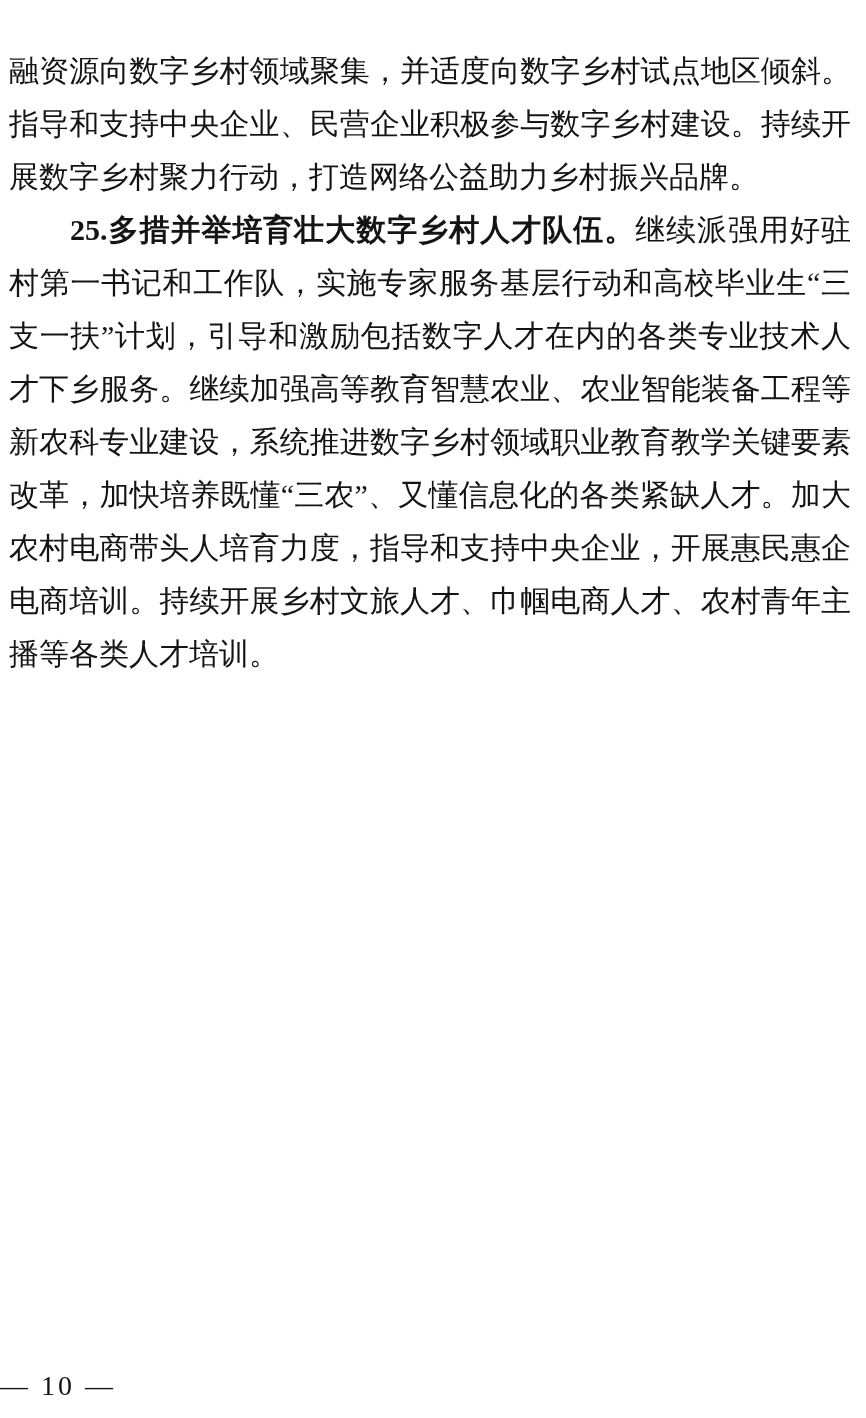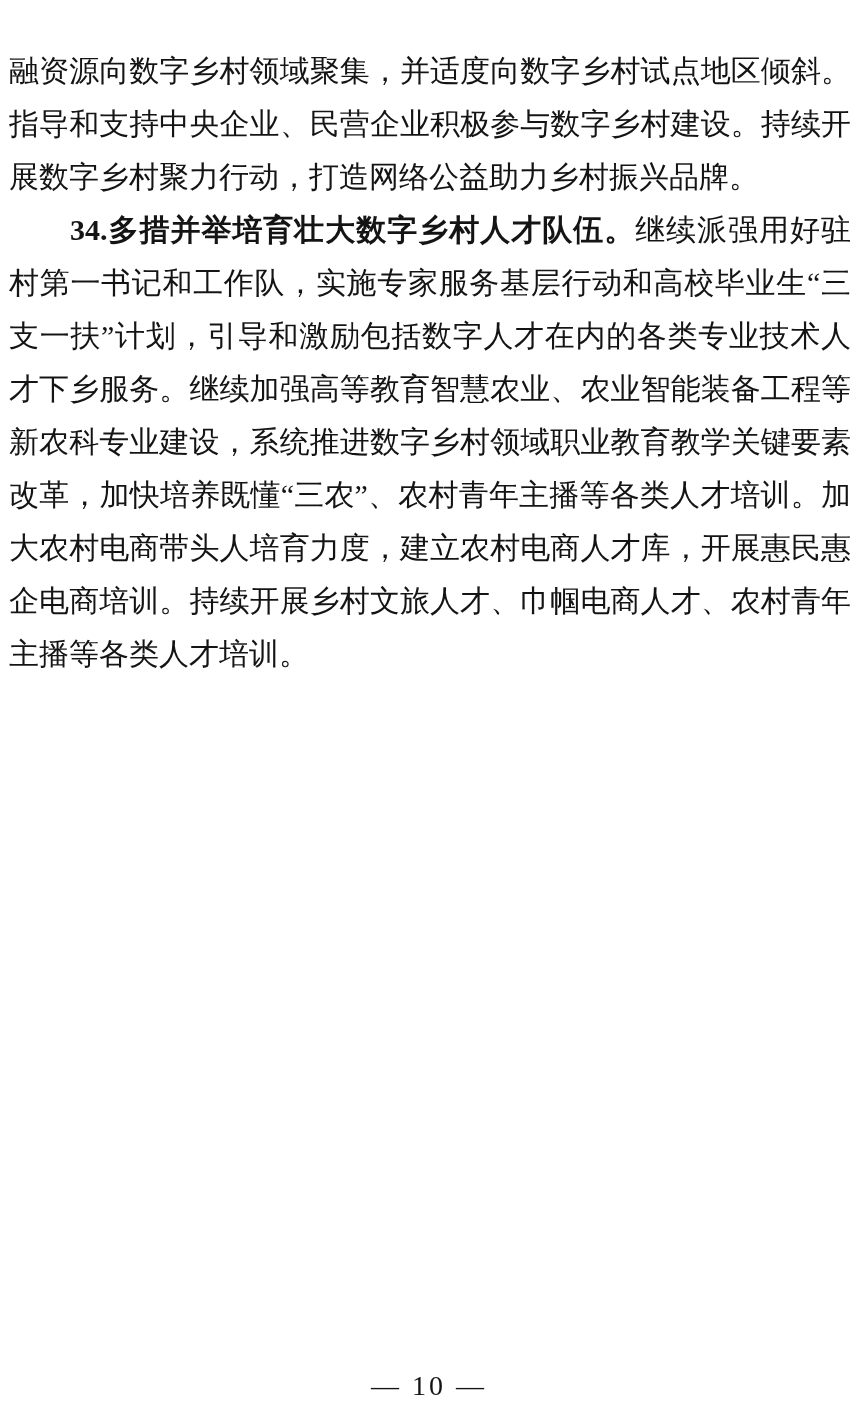--- a/index.html
+++ b/index.html
@@ -36,28 +36,28 @@
     text-indent: 61px;
   }
   .lead {
     font-weight: 700;
   }
   .page-number {
     position: absolute;
     left: 0;
     right: 8px;
     bottom: 16px;
-    text-align: center;
+    text-align: left;
     font-size: 28px;
     letter-spacing: 3px;
     color: #141414;
   }
 </style>
 </head>
 <body>
 
 <div class="page">
   <div class="body-text">
     <p class="para"><span>融资源向数字乡村领域聚集，并适度向数字乡村试点地区倾斜。指导和支持中央企业、民营企业积极参与数字乡村建设。持续开展数字乡村聚力行动，打造网络公益助力乡村振兴品牌。</span></p>
-    <p class="para indent"><span class="lead">34.多措并举培育壮大数字乡村人才队伍。</span><span>继续派强用好驻村第一书记和工作队，实施专家服务基层行动和高校毕业生“三支一扶”计划，引导和激励包括数字人才在内的各类专业技术人才下乡服务。继续加强高等教育智慧农业、农业智能装备工程等新农科专业建设，系统推进数字乡村领域职业教育教学关键要素改革，加快培养既懂“三农”、农村青年主播等各类人才培训。加大农村电商带头人培育力度，建立农村电商人才库，开展惠民惠企电商培训。持续开展乡村文旅人才、巾帼电商人才、农村青年主播等各类人才培训。</span></p>
+    <p class="para indent"><span class="lead">25.多措并举培育壮大数字乡村人才队伍。</span><span>继续派强用好驻村第一书记和工作队，实施专家服务基层行动和高校毕业生“三支一扶”计划，引导和激励包括数字人才在内的各类专业技术人才下乡服务。继续加强高等教育智慧农业、农业智能装备工程等新农科专业建设，系统推进数字乡村领域职业教育教学关键要素改革，加快培养既懂“三农”、又懂信息化的各类紧缺人才。加大农村电商带头人培育力度，指导和支持中央企业，开展惠民惠企电商培训。持续开展乡村文旅人才、巾帼电商人才、农村青年主播等各类人才培训。</span></p>
   </div>
   <div class="page-number">— 10 —</div>
 </div>
 
 </body></html>

